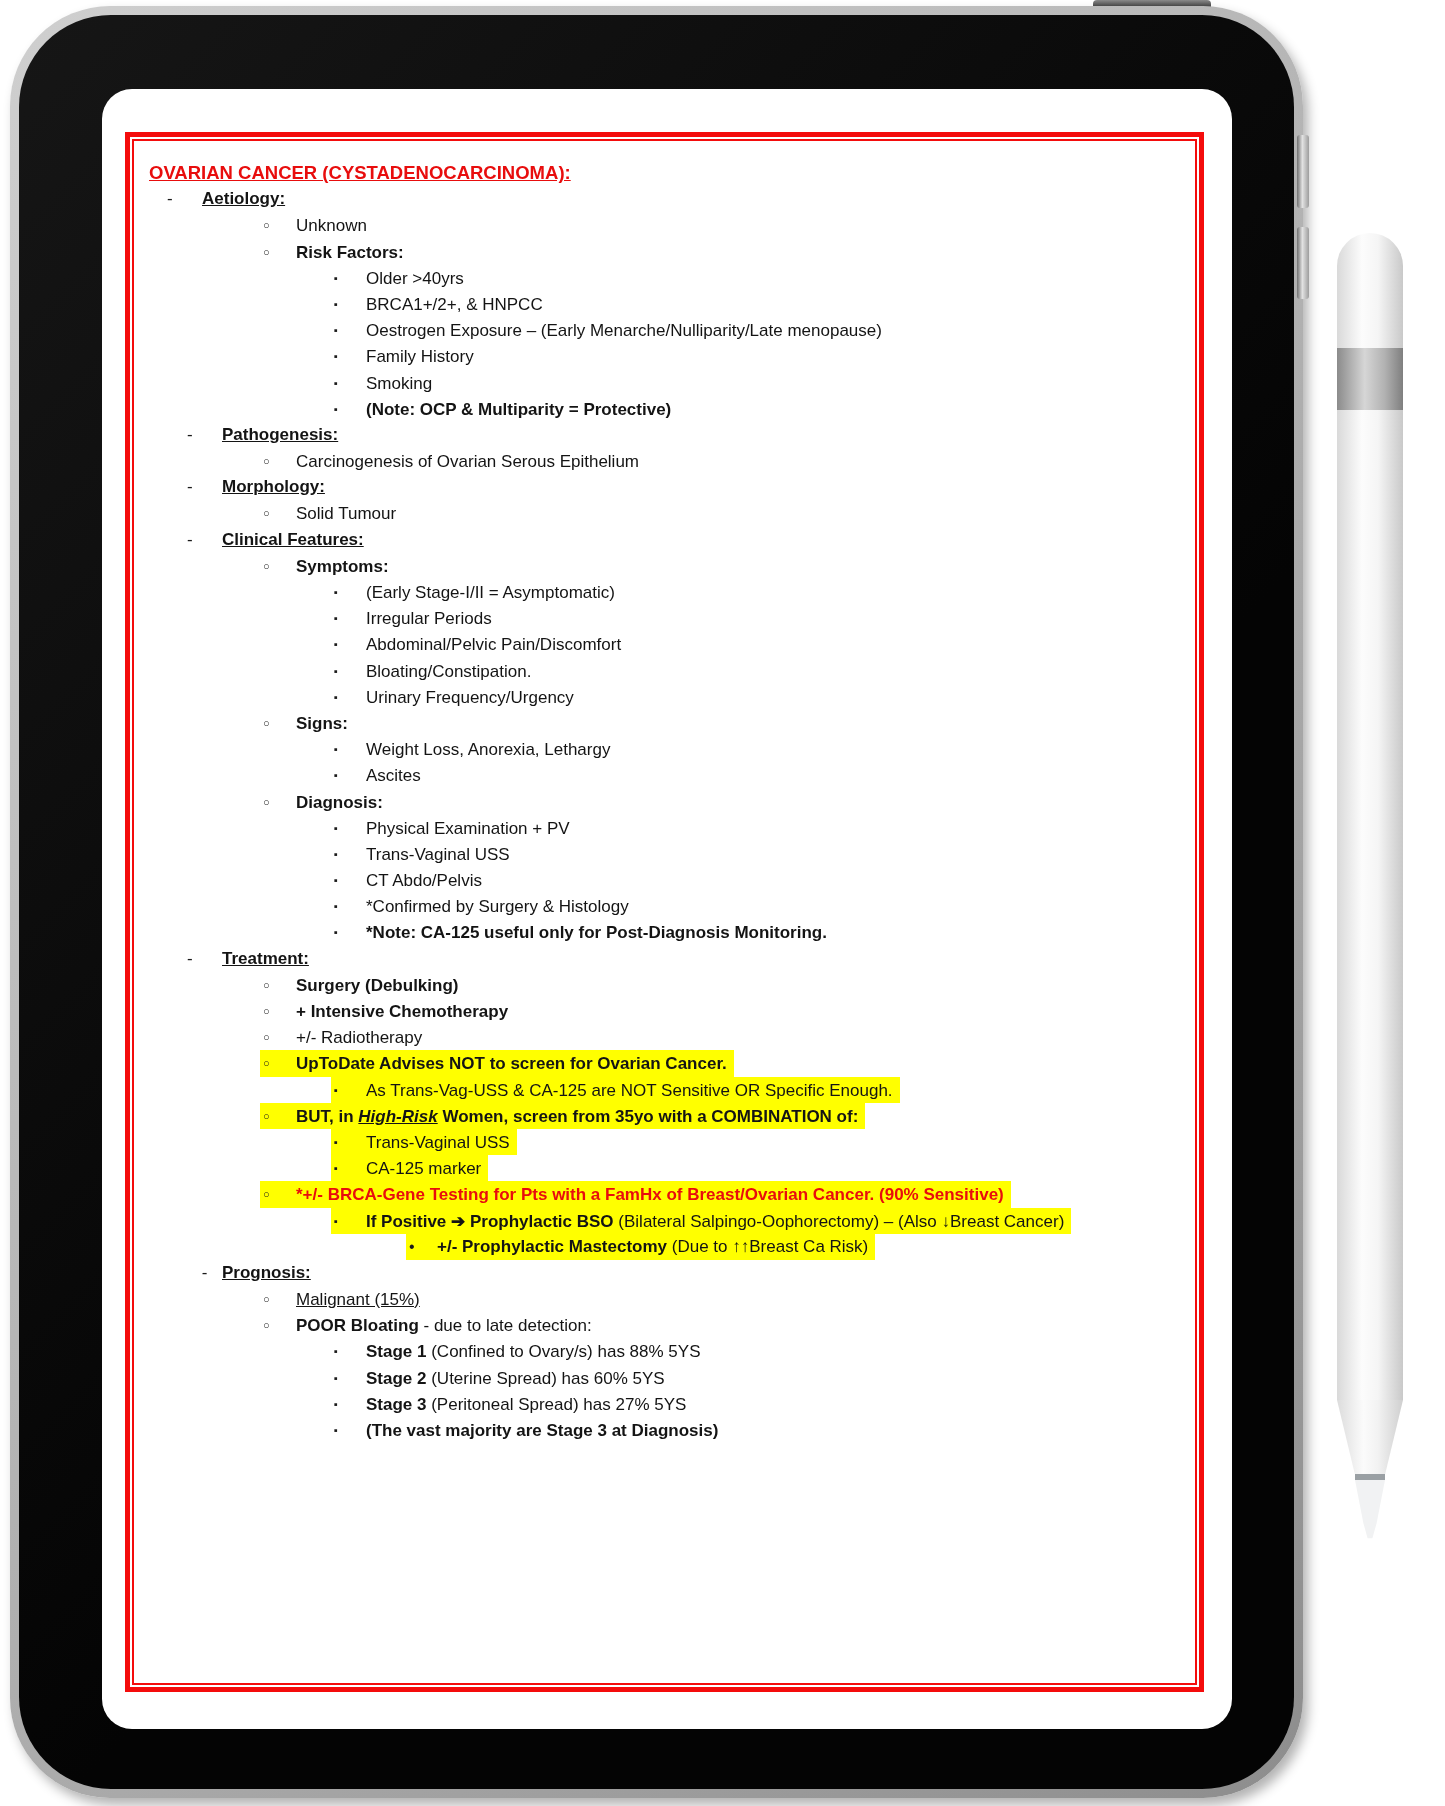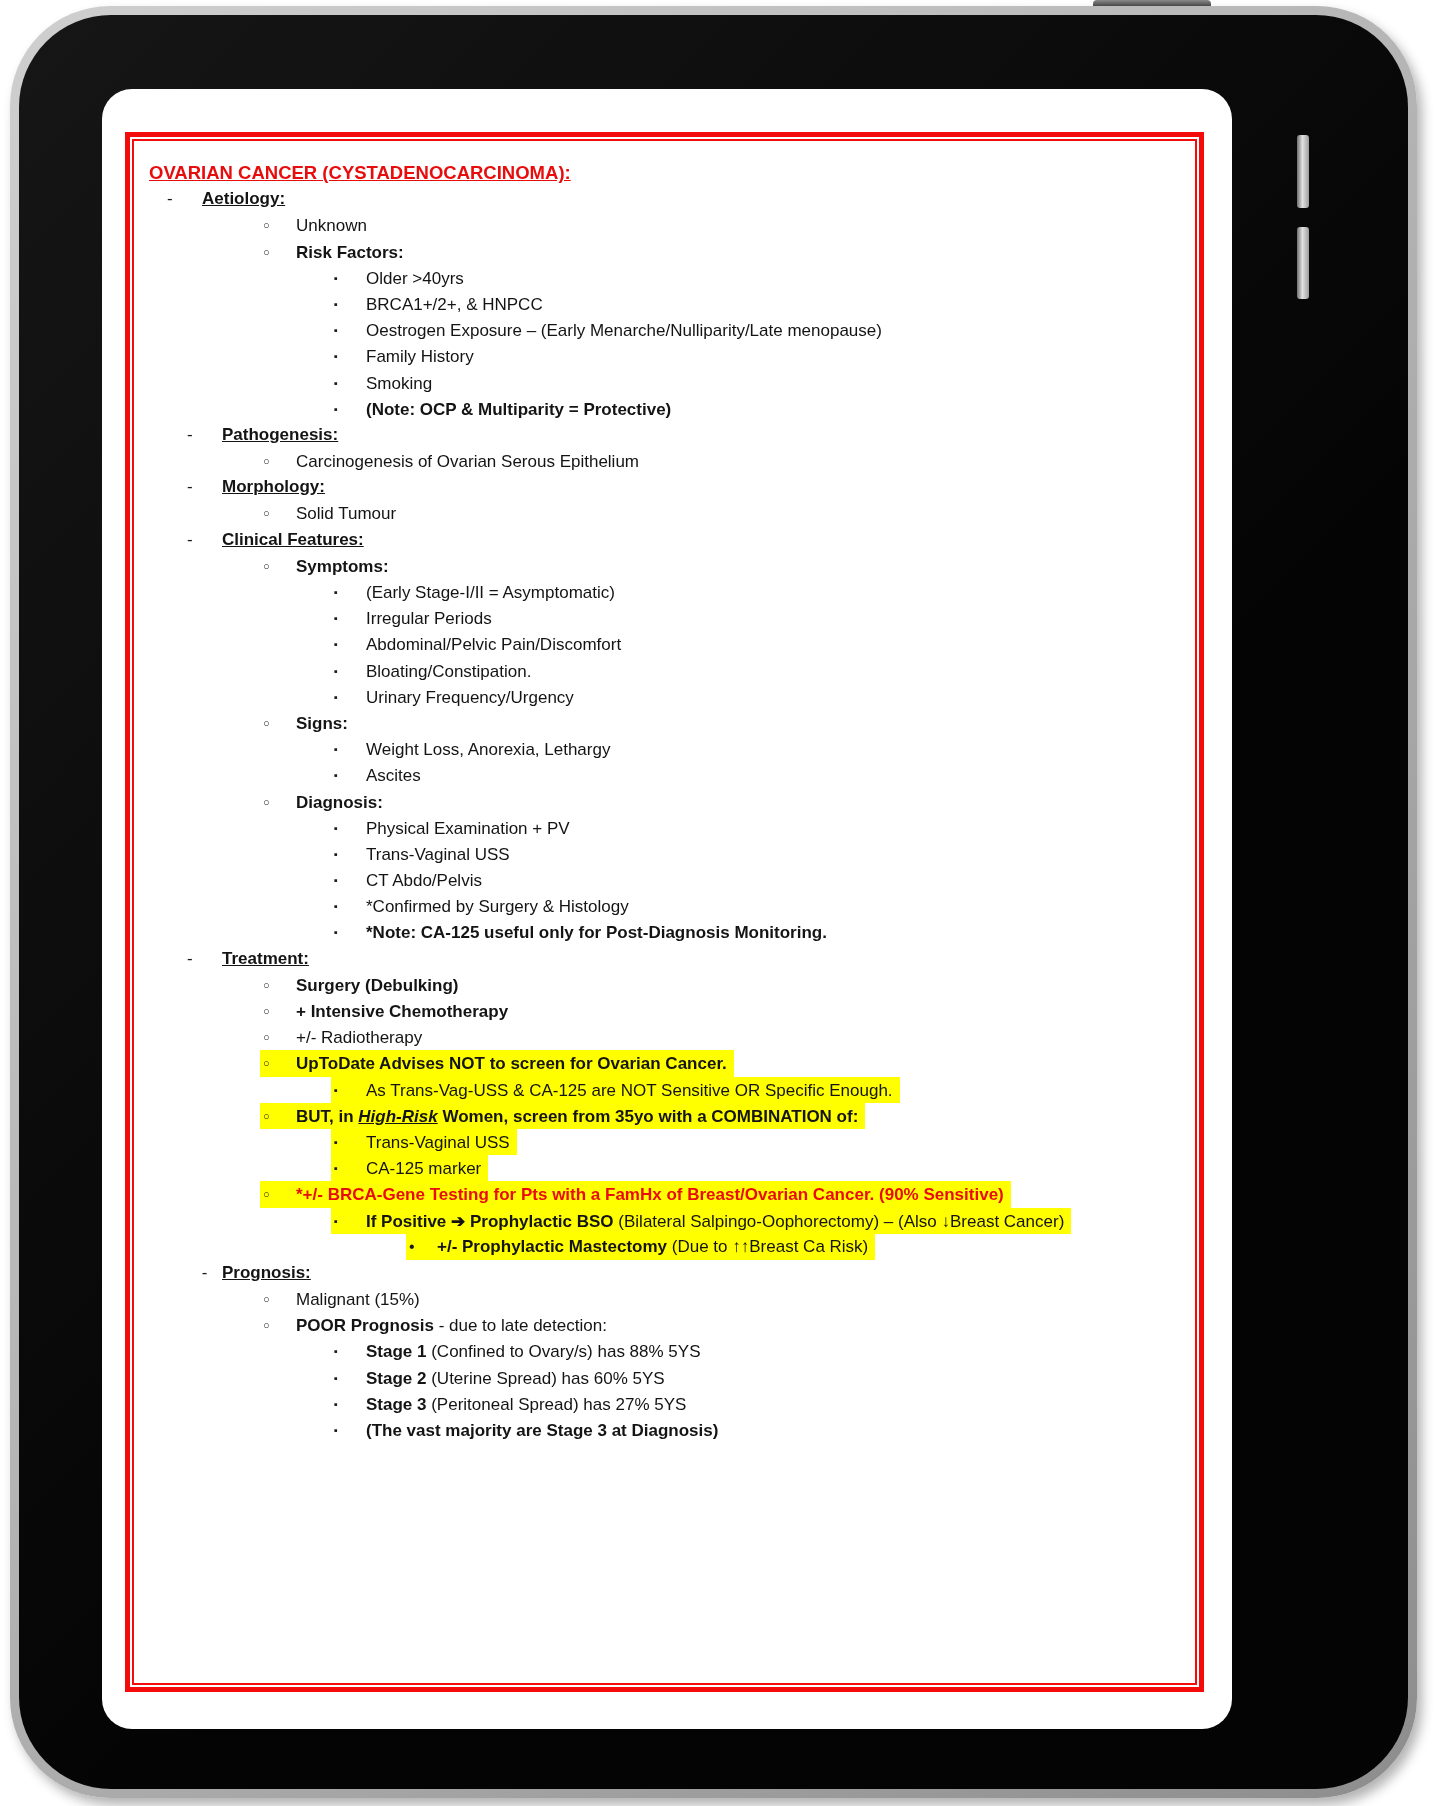--- a/index.html
+++ b/index.html
@@ -7,21 +7,21 @@
        font-family:"Liberation Sans",sans-serif;}
 
   
   .top-button{position:absolute;left:1093px;top:0;width:118px;height:16px;z-index:0;
               background:linear-gradient(180deg,#8a8a8a,#141414 70%);border-radius:4px;}
   .side-button{position:absolute;width:12px;z-index:2;
                background:linear-gradient(90deg,#6f6f6f,#e2e2e2 45%,#9d9d9d);
                border-radius:3px;}
   .side-button.b1{left:1297px;top:135px;height:73px;}
   .side-button.b2{left:1297px;top:227px;height:72px;}
-  .tablet{position:absolute;left:10px;top:6px;width:1407px;height:1792px;z-index:1;
+  .tablet{position:absolute;left:10px;top:6px;width:1293px;height:1792px;z-index:1;
           border-radius:100px;
           background:linear-gradient(135deg,#cfcfcf 0%,#b5b5b5 45%,#8d8d8d 100%);
           box-shadow:5px 7px 12px rgba(0,0,0,.30);}
   .bezel{position:absolute;left:9px;top:9px;right:9px;bottom:9px;border-radius:92px;
          background:linear-gradient(135deg,#161616,#040404 60%);}
   .screen{position:absolute;left:83px;top:74px;width:1130px;height:1640px;
           border-radius:30px;background:#ffffff;overflow:hidden;}
 
   
   .pencil{position:absolute;left:1337px;top:233px;width:66px;height:1310px;z-index:0;}
@@ -105,22 +105,22 @@
           <div class="line"><span class="wrap" style="margin-left: 114px;"><span class="mk mk-o" style="width: 33px;">○</span><span>+/- Radiotherapy</span></span></div>
           <div class="line"><span class="wrap hl" style="margin-left: 114px;"><span class="mk mk-o" style="width: 33px;">○</span><span class="b">UpToDate Advises NOT to screen for Ovarian Cancer.</span></span></div>
           <div class="line"><span class="wrap hl" style="margin-left: 185px;"><span class="mk mk-sq" style="width: 32px;">▪</span><span>As Trans-Vag-USS &amp; CA-125 are NOT Sensitive OR Specific Enough.</span></span></div>
           <div class="line"><span class="wrap hl" style="margin-left: 114px;"><span class="mk mk-o" style="width: 33px;">○</span><span class="b">BUT, in </span><span class="b i u">High-Risk</span><span class="b"> Women, screen from 35yo with a COMBINATION of:</span></span></div>
           <div class="line"><span class="wrap hl" style="margin-left: 185px;"><span class="mk mk-sq" style="width: 32px;">▪</span><span>Trans-Vaginal USS</span></span></div>
           <div class="line"><span class="wrap hl" style="margin-left: 185px;"><span class="mk mk-sq" style="width: 32px;">▪</span><span>CA-125 marker</span></span></div>
           <div class="line"><span class="wrap hl" style="margin-left: 114px;"><span class="mk mk-o" style="width: 33px;">○</span><span class="b red">*+/- BRCA-Gene Testing for Pts with a FamHx of Breast/Ovarian Cancer. (90% Sensitive)</span></span></div>
           <div class="line"><span class="wrap hl" style="margin-left: 185px;"><span class="mk mk-sq" style="width: 32px;">▪</span><span class="b">If Positive ➔ </span><span class="b">Prophylactic BSO </span><span>(Bilateral Salpingo-Oophorectomy) – (Also ↓Breast Cancer)</span></span></div>
           <div class="line"><span class="wrap hl" style="margin-left: 260px;"><span class="mk mk-dot" style="width: 28px;">•</span><span class="b">+/- Prophylactic Mastectomy </span><span>(Due to ↑↑Breast Ca Risk)</span></span></div>
           <div class="line"><span class="wrap" style="margin-left: 38px; text-align: center;"><span class="mk mk-dash" style="width: 35px;">-</span><span class="b u">Prognosis:</span></span></div>
-          <div class="line"><span class="wrap" style="margin-left: 114px;"><span class="mk mk-o" style="width: 33px;">○</span><span>Malignant (15%)</span></span></div>
-          <div class="line"><span class="wrap" style="margin-left: 114px;"><span class="mk mk-o" style="width: 33px;">○</span><span class="b">POOR Prognosis</span><span> - due to late detection:</span></span></div>
+          <div class="line"><span class="wrap" style="margin-left: 114px; text-decoration: underline;"><span class="mk mk-o" style="width: 33px;">○</span><span>Malignant (15%)</span></span></div>
+          <div class="line"><span class="wrap" style="margin-left: 114px;"><span class="mk mk-o" style="width: 33px;">○</span><span class="b">POOR Bloating</span><span> - due to late detection:</span></span></div>
           <div class="line"><span class="wrap" style="margin-left: 185px;"><span class="mk mk-sq" style="width: 32px;">▪</span><span class="b">Stage 1 </span><span>(Confined to Ovary/s) has 88% 5YS</span></span></div>
           <div class="line"><span class="wrap" style="margin-left: 185px;"><span class="mk mk-sq" style="width: 32px;">▪</span><span class="b">Stage 2 </span><span>(Uterine Spread) has 60% 5YS</span></span></div>
           <div class="line"><span class="wrap" style="margin-left: 185px;"><span class="mk mk-sq" style="width: 32px;">▪</span><span class="b">Stage 3 </span><span>(Peritoneal Spread) has 27% 5YS</span></span></div>
           <div class="line"><span class="wrap" style="margin-left: 185px;"><span class="mk mk-sq" style="width: 32px;">▪</span><span class="b">(The vast majority are Stage 3 at Diagnosis)</span></span></div>
         </div>
     </div>
   </div>
 </div>
 
 <div class="side-button b1"></div>

